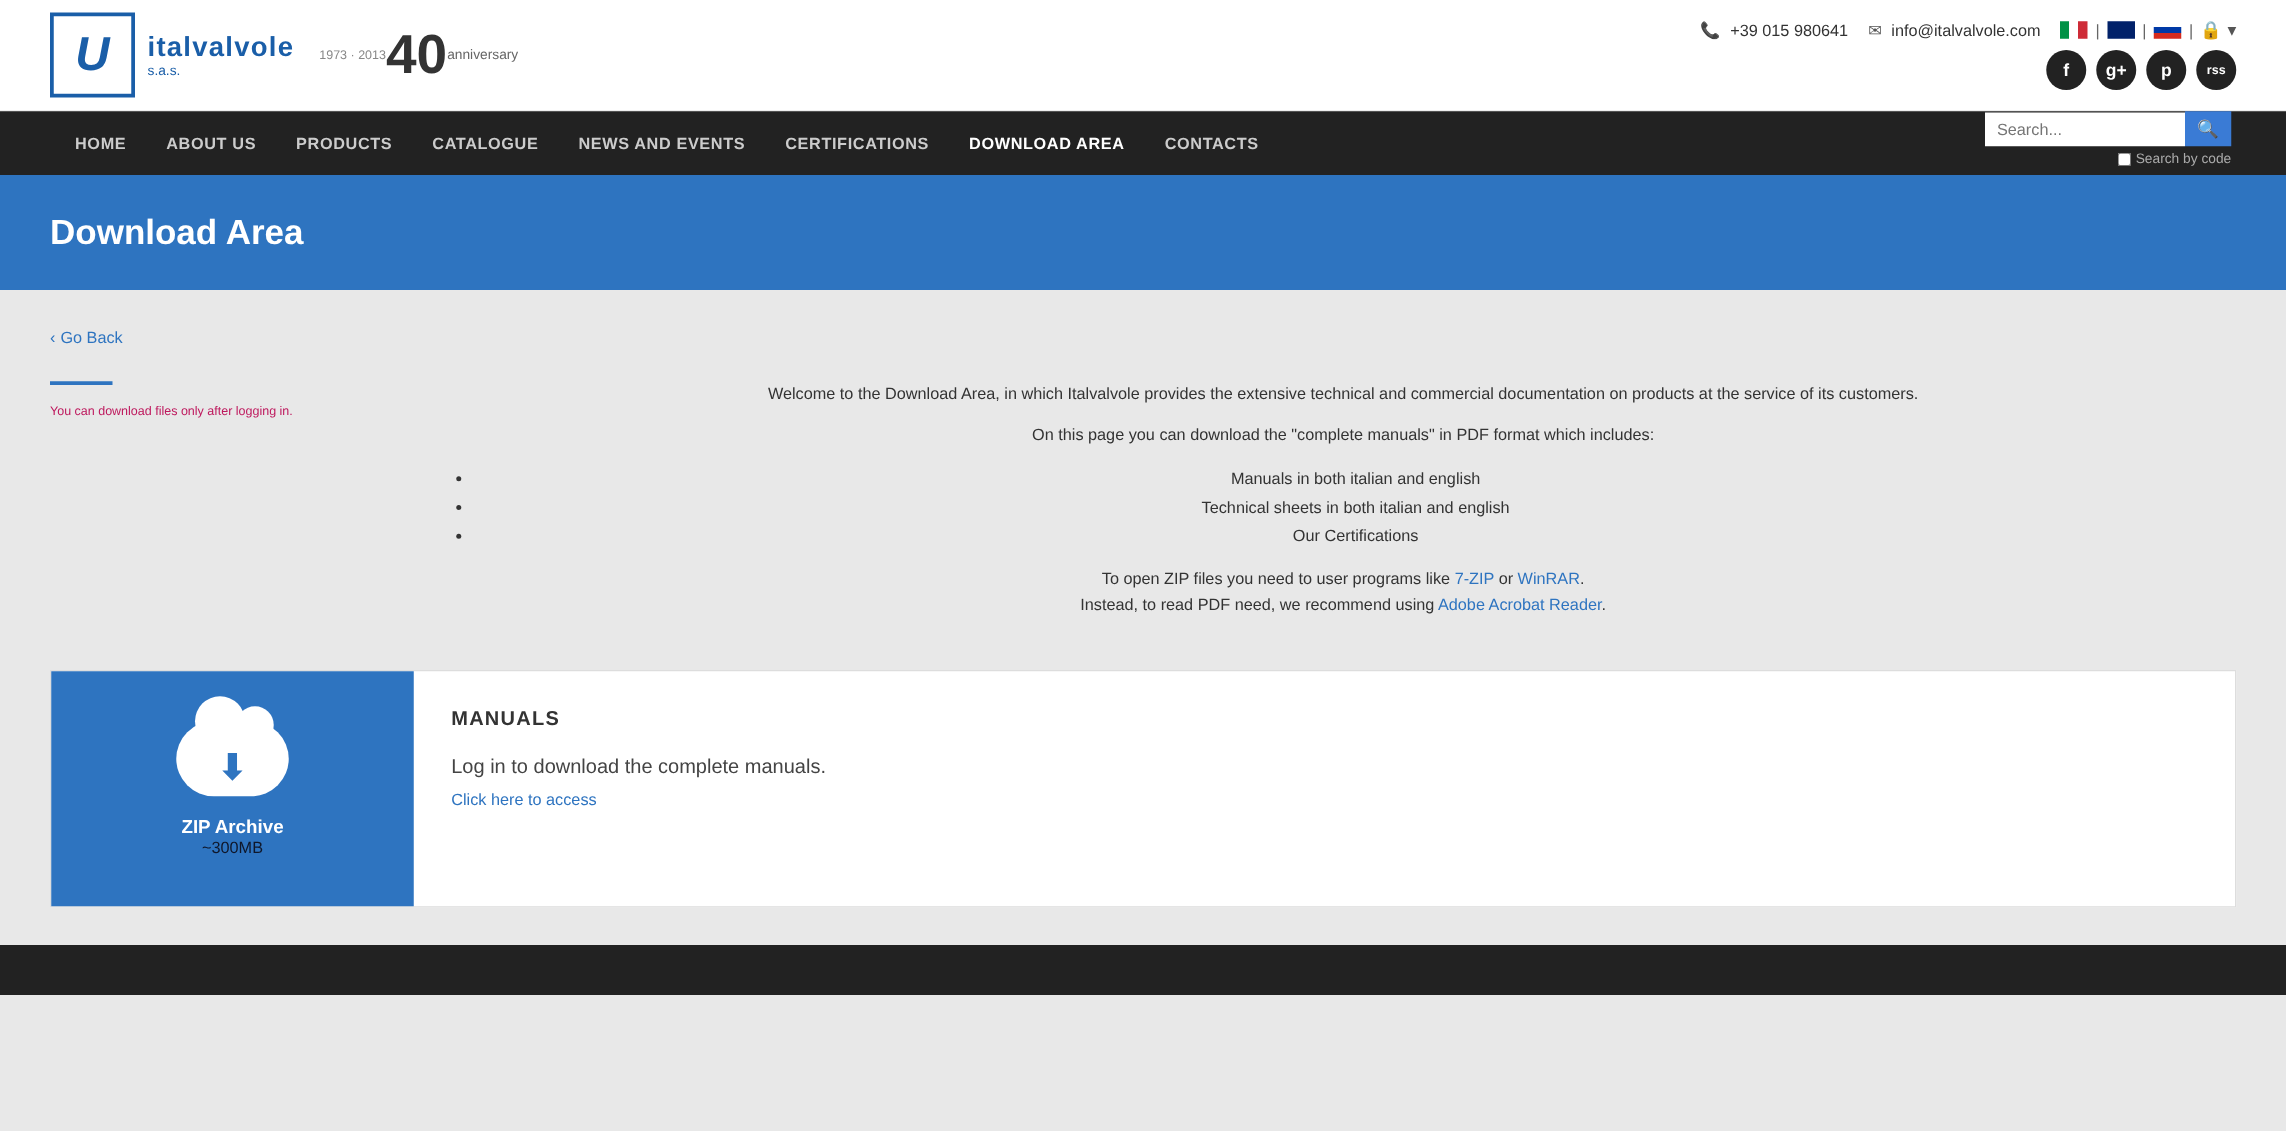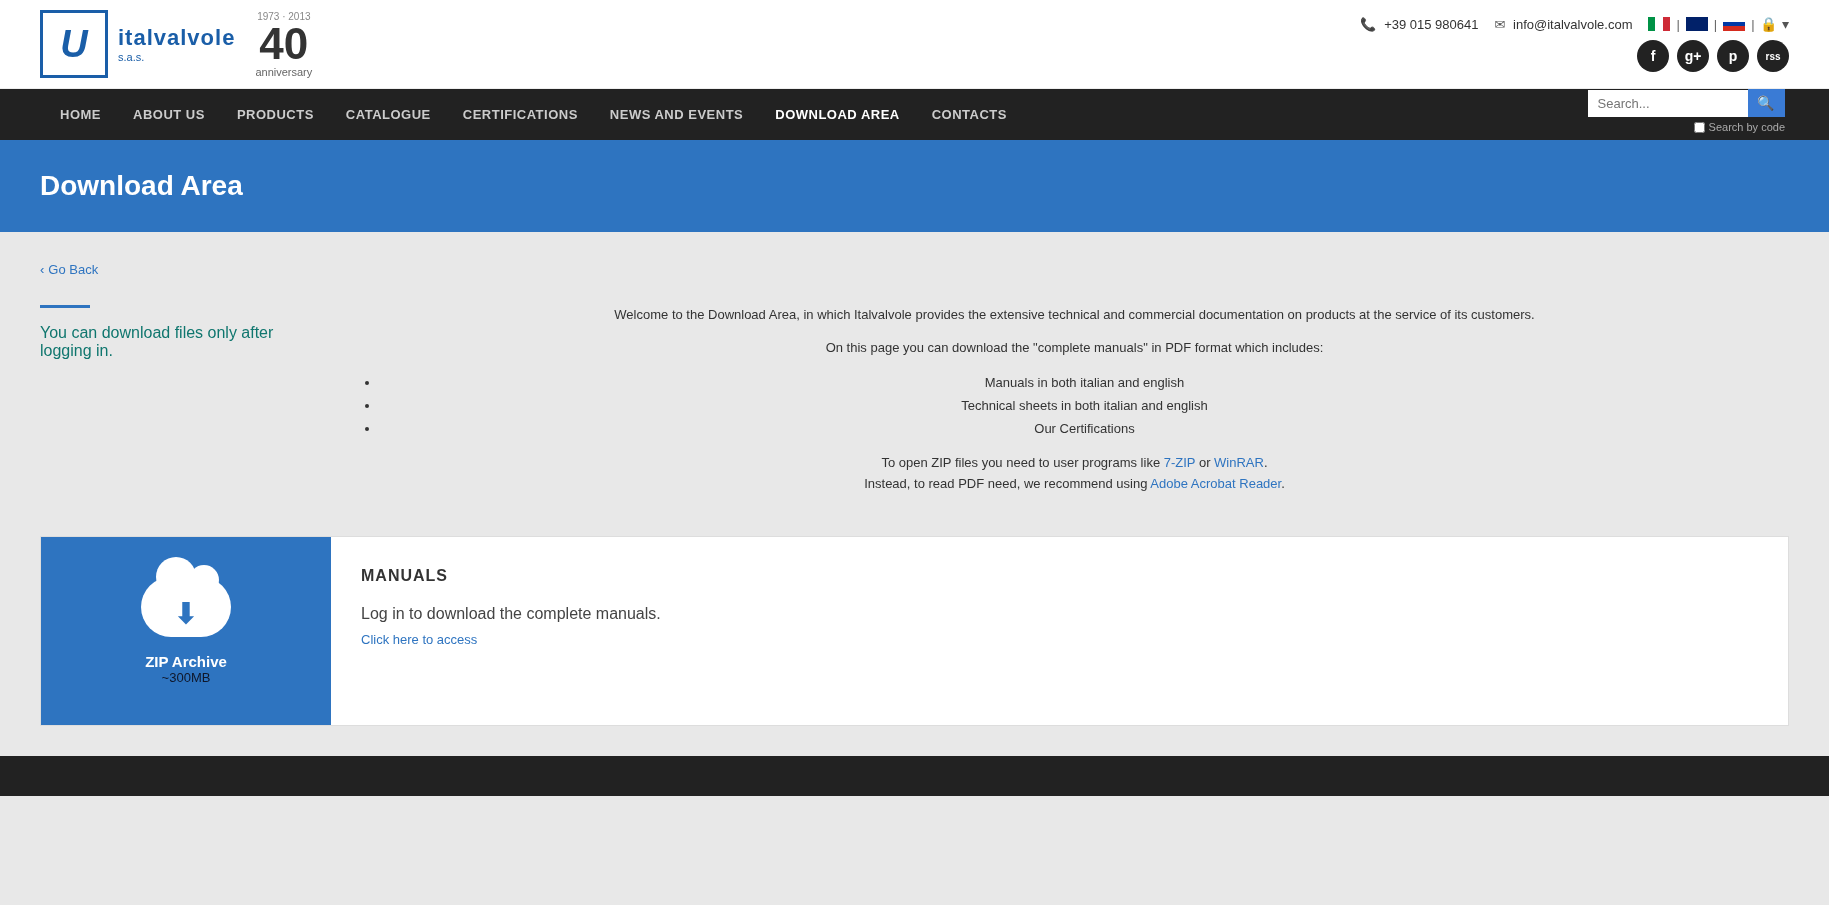--- a/index.html
+++ b/index.html
@@ -30,21 +30,20 @@
     }
     .logo-u {
       font-size: 38px;
       font-weight: 900;
       color: #1a5ea8;
       font-style: italic;
       line-height: 1;
     }
     .anniversary {
       display: flex;
-      flex-direction: column;
       align-items: center;
       margin-left: 10px;
     }
     .anniversary-years {
       font-size: 10px;
       color: #888;
     }
     .anniversary-40 {
       font-size: 44px;
       font-weight: 900;
@@ -211,22 +210,22 @@
       line-height: 1.2;
       margin-bottom: 10px;
     }
     .title-underline {
       width: 50px;
       height: 3px;
       background: #2e74c0;
       margin-bottom: 16px;
     }
     .login-note {
-      font-size: 16px;
-      color: #0f766e;
+      font-size: 10px;
+      color: #be185d;
     }
 
     .right-col p {
       font-size: 13px;
       line-height: 1.6;
       color: #333;
       margin-bottom: 12px;
     }
     .right-col ul {
       margin: 8px 0 12px 20px;
@@ -385,22 +384,22 @@
     </div>
   </div>
 </div>
 
 <nav class="nav-bar">
   <div class="nav-links">
     <a class="nav-item">HOME</a>
     <a class="nav-item">ABOUT US</a>
     <a class="nav-item">PRODUCTS</a>
     <a class="nav-item">CATALOGUE</a>
+    <a class="nav-item">NEWS AND EVENTS</a>
     <a class="nav-item">CERTIFICATIONS</a>
-    <a class="nav-item">NEWS AND EVENTS</a>
     <a class="nav-item active">DOWNLOAD AREA</a>
     <a class="nav-item">CONTACTS</a>
   </div>
   <div class="nav-search">
     <div class="search-row">
       <input type="text" class="search-input" placeholder="Search..." style="">
       <button class="search-btn">🔍</button>
     </div>
     <div class="search-code">
       <input type="checkbox" style="">

